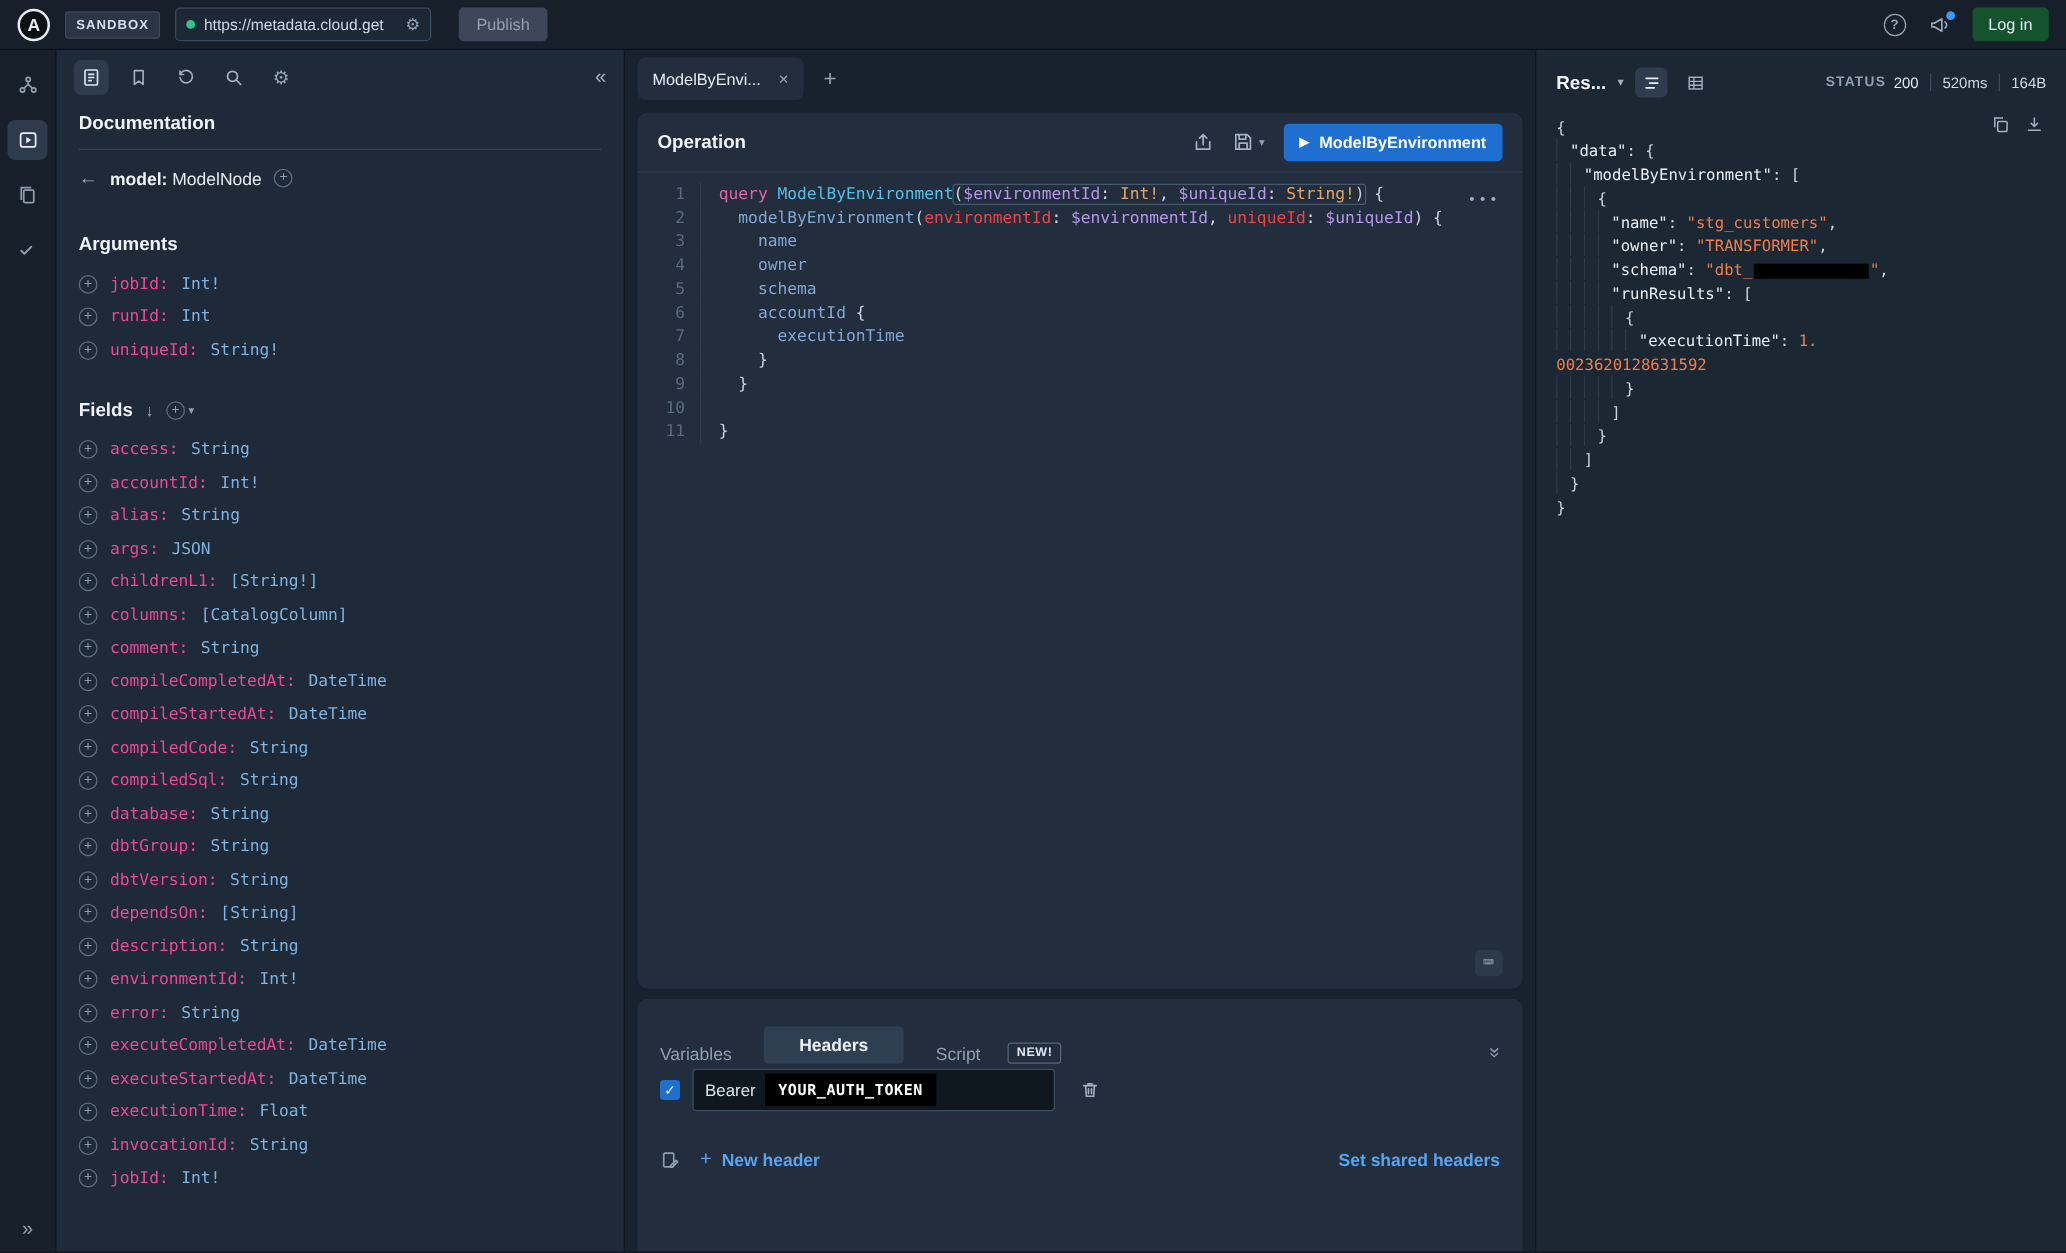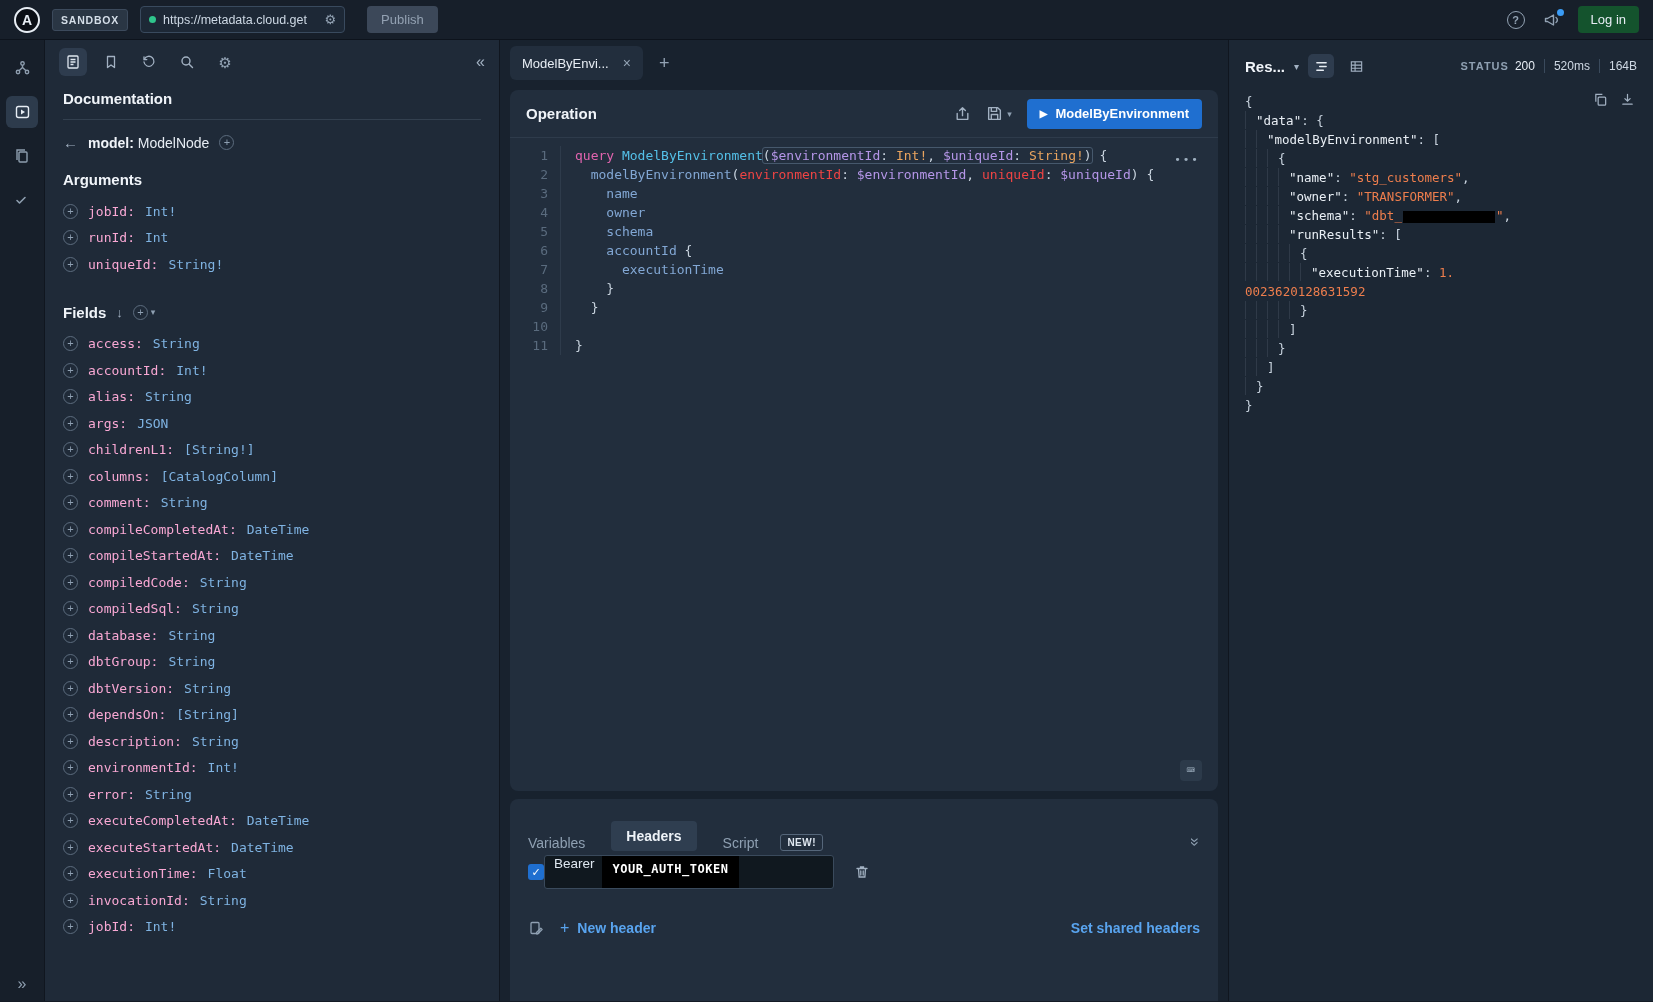--- a/index.html
+++ b/index.html
@@ -37,29 +37,29 @@
   .doc-tool{width:28px;height:28px;border-radius:6px;display:flex;align-items:center;justify-content:center;color:#a2b1c2}
   .doc-tool.active{background:#2e3c4e;color:#dfe7f0}
   .doc-collapse{margin-left:auto;color:#a2b1c2;font-size:16px}
   .doc-content{padding:6px 18px 0;overflow:hidden}
   .doc-title{color:#f0f4f9;font-size:15px;font-weight:700;padding-bottom:12px;border-bottom:1px solid #33404f}
   .model-row{display:flex;align-items:center;gap:10px;margin-top:14px;font-size:14px}
   .back-arrow{color:#a2b1c2;font-size:15px}
   .model-label{color:#f0f4f9;font-weight:700}
   .model-type{color:#e7edf4}
   .section-title{color:#f0f4f9;font-size:15px;font-weight:700}
-  .args-title{margin-top:20px}
+  .args-title{margin-top:36px}
   .fields-header{display:flex;align-items:center;gap:10px;margin-top:26px}
   .sort-icon{color:#a2b1c2;font-size:13px}
   .add-with-chevron{display:flex;align-items:center;gap:3px;color:#8fa0b2}
   .chev{color:#8fa0b2;font-size:9px}
   .doc-list{margin-top:10px}
   .doc-row{display:flex;align-items:center;gap:10px;height:26.5px}
   .plus-circle{width:15px;height:15px;border:1px solid #5c6c7e;border-radius:50%;color:#8fa0b2;font-size:11px;line-height:13px;text-align:center;flex:none}
-  .doc-fname{font-family:"DejaVu Sans Mono",monospace;font-size:13px;color:#f9a8d4}
+  .doc-fname{font-family:"DejaVu Sans Mono",monospace;font-size:13px;color:#ec4899}
   .doc-ftype{font-family:"DejaVu Sans Mono",monospace;font-size:13px;color:#7fb3e2}
 
   
   .center{flex:1;background:#18222e;display:flex;flex-direction:column;min-width:0}
   .tabbar{height:46px;display:flex;align-items:center;padding:0 10px;flex:none}
   .tab{background:#222e3d;height:34px;border-radius:6px;display:flex;align-items:center;padding:0 12px;gap:14px;color:#e7edf4;font-size:13px}
   .tab-close{color:#93a3b4;font-size:14px}
   .new-tab{color:#93a3b4;font-size:18px;margin-left:16px}
   .op-card{flex:1;margin:4px 10px 0;background:#222e3d;border-radius:8px;display:flex;flex-direction:column;min-height:0}
   .op-header{height:48px;display:flex;align-items:center;padding:0 16px;border-bottom:1px solid #2e3b4b;flex:none}
@@ -80,28 +80,28 @@
   .tok-field{color:#82a7d4}
   .tok-attr{color:#ef4444}
   .tok-plain{color:#c9d4df}
   .ellipsis-btn{position:absolute;top:12px;right:18px;color:#9fb0c0;font-size:11px;letter-spacing:2px}
   .kbd-icon{position:absolute;bottom:10px;right:16px;color:#9fb0c0;font-size:14px;background:#2c3a4a;border-radius:4px;padding:1px 7px}
 
   
   .bottom-card{height:202px;margin:8px 10px 0;background:#222e3d;border-radius:8px 8px 0 0;padding:0 18px;flex:none}
   .bp-tabs{height:52px;display:flex;align-items:flex-end;gap:26px}
   .bp-tab{color:#8fa0b2;font-size:14px}
-  .bp-tab.active{background:#2f3e50;border-radius:4px;padding:7px 15px;color:#eef3f8;font-weight:600}
+  .bp-tab.active{background:#2f3e50;border-radius:4px;padding:7px 28px;color:#eef3f8;font-weight:600}
   .script-wrap{display:flex;align-items:center;gap:22px}
   .new-badge{border:1px solid #55667a;border-radius:3px;color:#dfe7f0;font-size:10px;font-weight:700;padding:2px 6px;letter-spacing:.5px}
   .bp-collapse{margin-left:auto;color:#8fa0b2;transform:rotate(90deg);font-size:16px}
   .header-row{display:flex;align-items:center;margin-top:4px}
   .checkbox{width:16px;height:16px;background:#1f6fd0;border-radius:3px;color:#fff;font-size:11px;display:flex;align-items:center;justify-content:center;flex:none}
   .key-input{margin-left:14px;width:282px;height:34px;background:#19232f;border:1px solid #3a4a5c;border-radius:3px;color:#e7edf4;font-size:13.5px;padding:0 10px;font-family:"Liberation Sans",sans-serif}
-  .value-box{width:290px;height:34px;background:#10181f;border:1px solid #3a4a5c;border-radius:3px;display:flex;padding-left:9px;gap:7px;overflow:hidden}
+  .value-box{margin-left:10px;width:290px;height:34px;background:#10181f;border:1px solid #3a4a5c;border-radius:3px;display:flex;align-items:center;padding-left:9px;gap:7px;overflow:hidden}
   .bearer-label{color:#dfe7f0;font-size:13.5px}
   .token-pill{background:#000;color:#fff;font-family:"DejaVu Sans Mono",monospace;font-size:12px;font-weight:700;padding:6px 11px;letter-spacing:.5px}
   .trash-btn{margin-left:20px;color:#a2b1c2}
   .actions-row{display:flex;align-items:center;margin-top:30px;gap:16px}
   .edit-headers{color:#8fa0b2}
   .new-header{color:#59a4ef;font-size:14px;font-weight:600;display:flex;align-items:center;gap:8px}
   .nh-plus{font-size:16px;font-weight:400}
   .shared-headers{margin-left:auto;color:#59a4ef;font-size:14px;font-weight:600}
 
   

